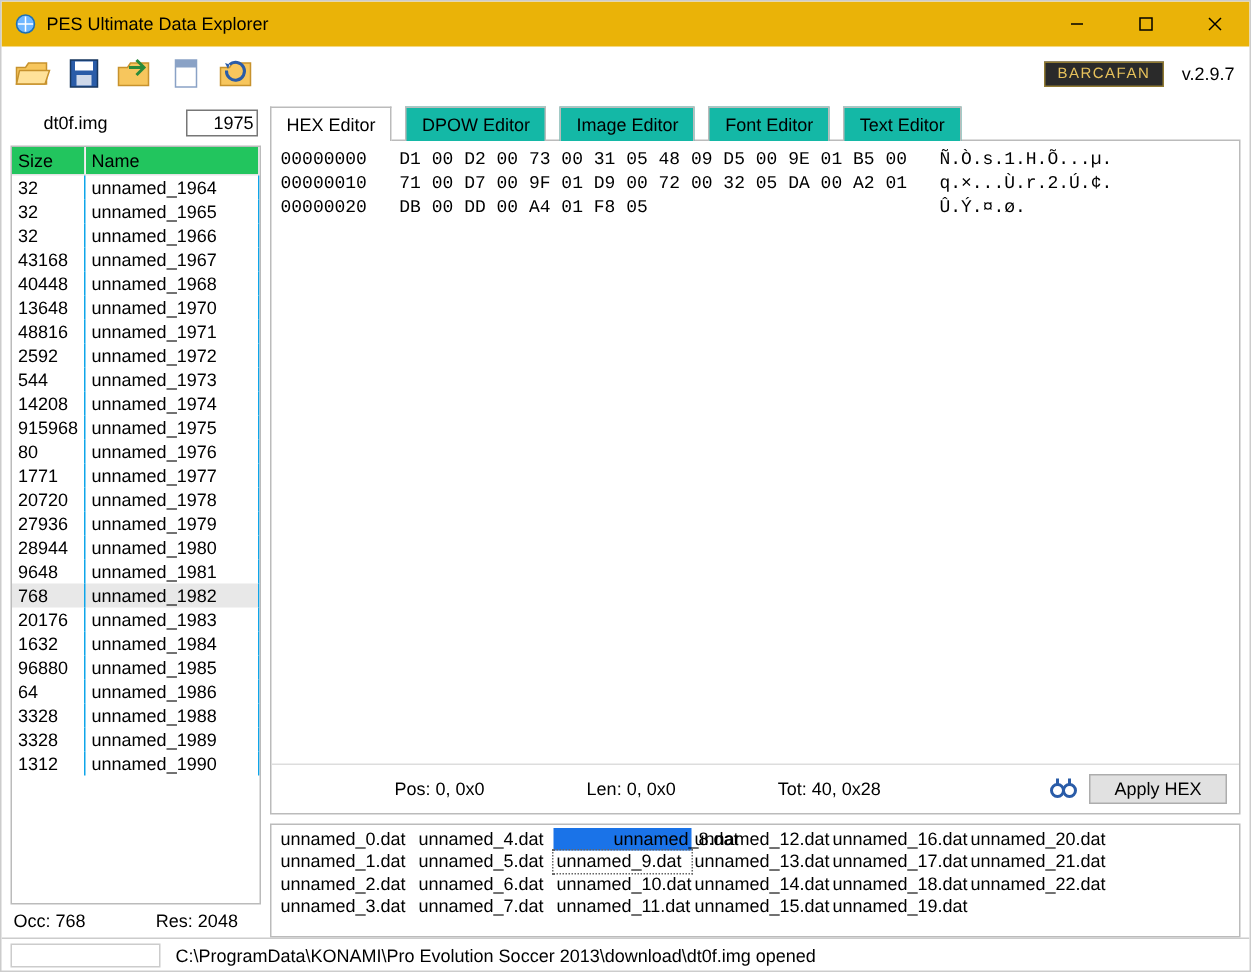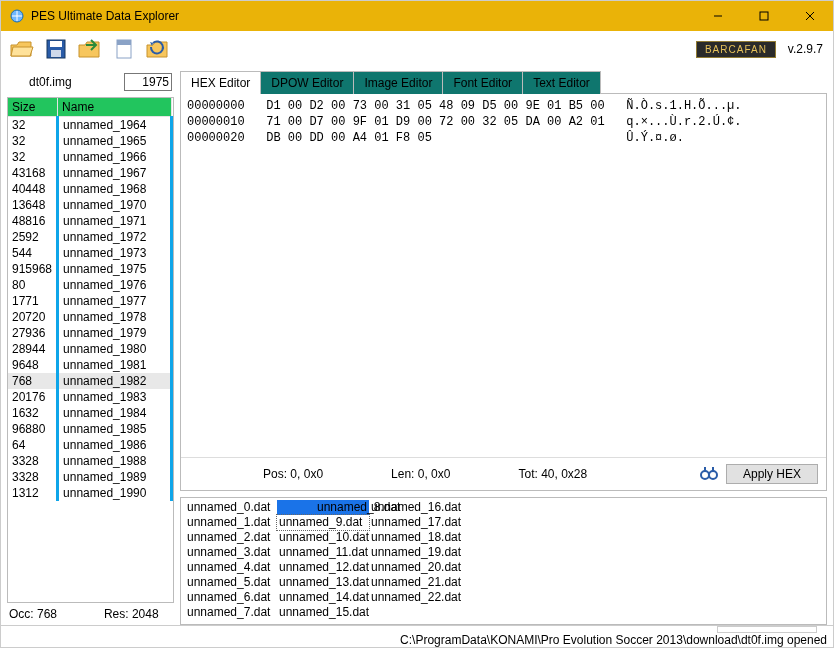--- a/index.html
+++ b/index.html
@@ -72,42 +72,42 @@
   .filetable th {
     text-align:left;
     font-weight:400;
     padding:2px 4px;
     background:#22c55e;
     position:sticky;
     top:0;
     border-bottom:1px solid #e4e4e4;
     border-right:1px solid #e4e4e4;
   }
-  .filetable td { padding:1px 4px; border-right:3px solid #0ea5e9; white-space:nowrap; }
+  .filetable td { padding:1px 4px; border-right:1px solid #0ea5e9; white-space:nowrap; }
   .filetable tr.sel td { background:#e8e8e8; }
   .stat { padding:4px 2px 4px 2px; display:flex; font-size:12px; }
   .stat .s1 { flex:1; text-align:left; }
   .stat .s2 { flex:1; text-align:center; }
   .rightcol {
     flex:1;
     display:flex;
     flex-direction:column;
     min-height:0;
   }
   .tabs {
     display:flex;
-    gap:0;
+    gap:10px;
     margin-top:4px;
     align-items:center;
   }
   .tab {
     padding:4px 10px;
     border:1px solid #bbb;
     border-bottom:none;
-    background:#0f766e;
+    background:#14b8a6;
     font-size:12px;
     margin-right:-1px;
     position:relative;
   }
   .tab.active { background:#fff; z-index:2; }
   .tabbody {
     flex:1;
     border:1px solid #bbb;
     display:flex;
     flex-direction:column;
@@ -135,42 +135,41 @@
   .hexstatus .cell { flex:0 0 auto; margin-right:60px; }
   .hexstatus .fspacer { flex:1; }
   .hexstatus .search { width:18px; height:18px; }
   .hexstatus button {
     padding:2px 16px;
     font-size:12px;
     background:#e1e1e1;
     border:1px solid #adadad;
   }
   .filelist {
-    height:128px;
+    height:76px;
     border:1px solid #bbb;
     margin-top:6px;
     padding:2px 4px;
     font-size:12px;
     display:flex;
     flex-direction:column;
     flex-wrap:wrap;
     align-content:flex-start;
     overflow:hidden;
   }
   .filelist span { padding:0 6px 0 2px; line-height:15px; width:92px; white-space:nowrap; }
   .filelist span.sel { background:#1a73e8; color:#000000;padding-left:40px; }
   .filelist span.focus { outline:1px dotted #666; }
   .statusbar {
     height:22px;
     border-top:1px solid #ccc;
     display:flex;
-    align-items:flex-end;
+    align-items:center;
     padding:0 6px;
     font-size:12px;
-    flex-direction:column;
   }
   .statusbar .box { border:1px solid #ccc; height:16px; width:100px; margin-right:10px;}
 </style>
 </head>
 <body>
 
 <div class="titlebar">
   <span class="icon">
     <svg viewBox="0 0 16 16" width="16" height="16">
         <circle cx="8" cy="8" r="6" fill="#6fb7ff" stroke="#1b6fb5"></circle>
@@ -278,20 +277,24 @@
               <td>48816</td>
               <td>unnamed_1971</td>
             </tr>
             <tr>
               <td>2592</td>
               <td>unnamed_1972</td>
             </tr>
             <tr>
               <td>544</td>
               <td>unnamed_1973</td>
+            </tr>
+            <tr>
+              <td>14208</td>
+              <td>unnamed_1974</td>
             </tr>
             <tr>
               <td>915968</td>
               <td>unnamed_1975</td>
             </tr>
             <tr>
               <td>80</td>
               <td>unnamed_1976</td>
             </tr>
             <tr>

